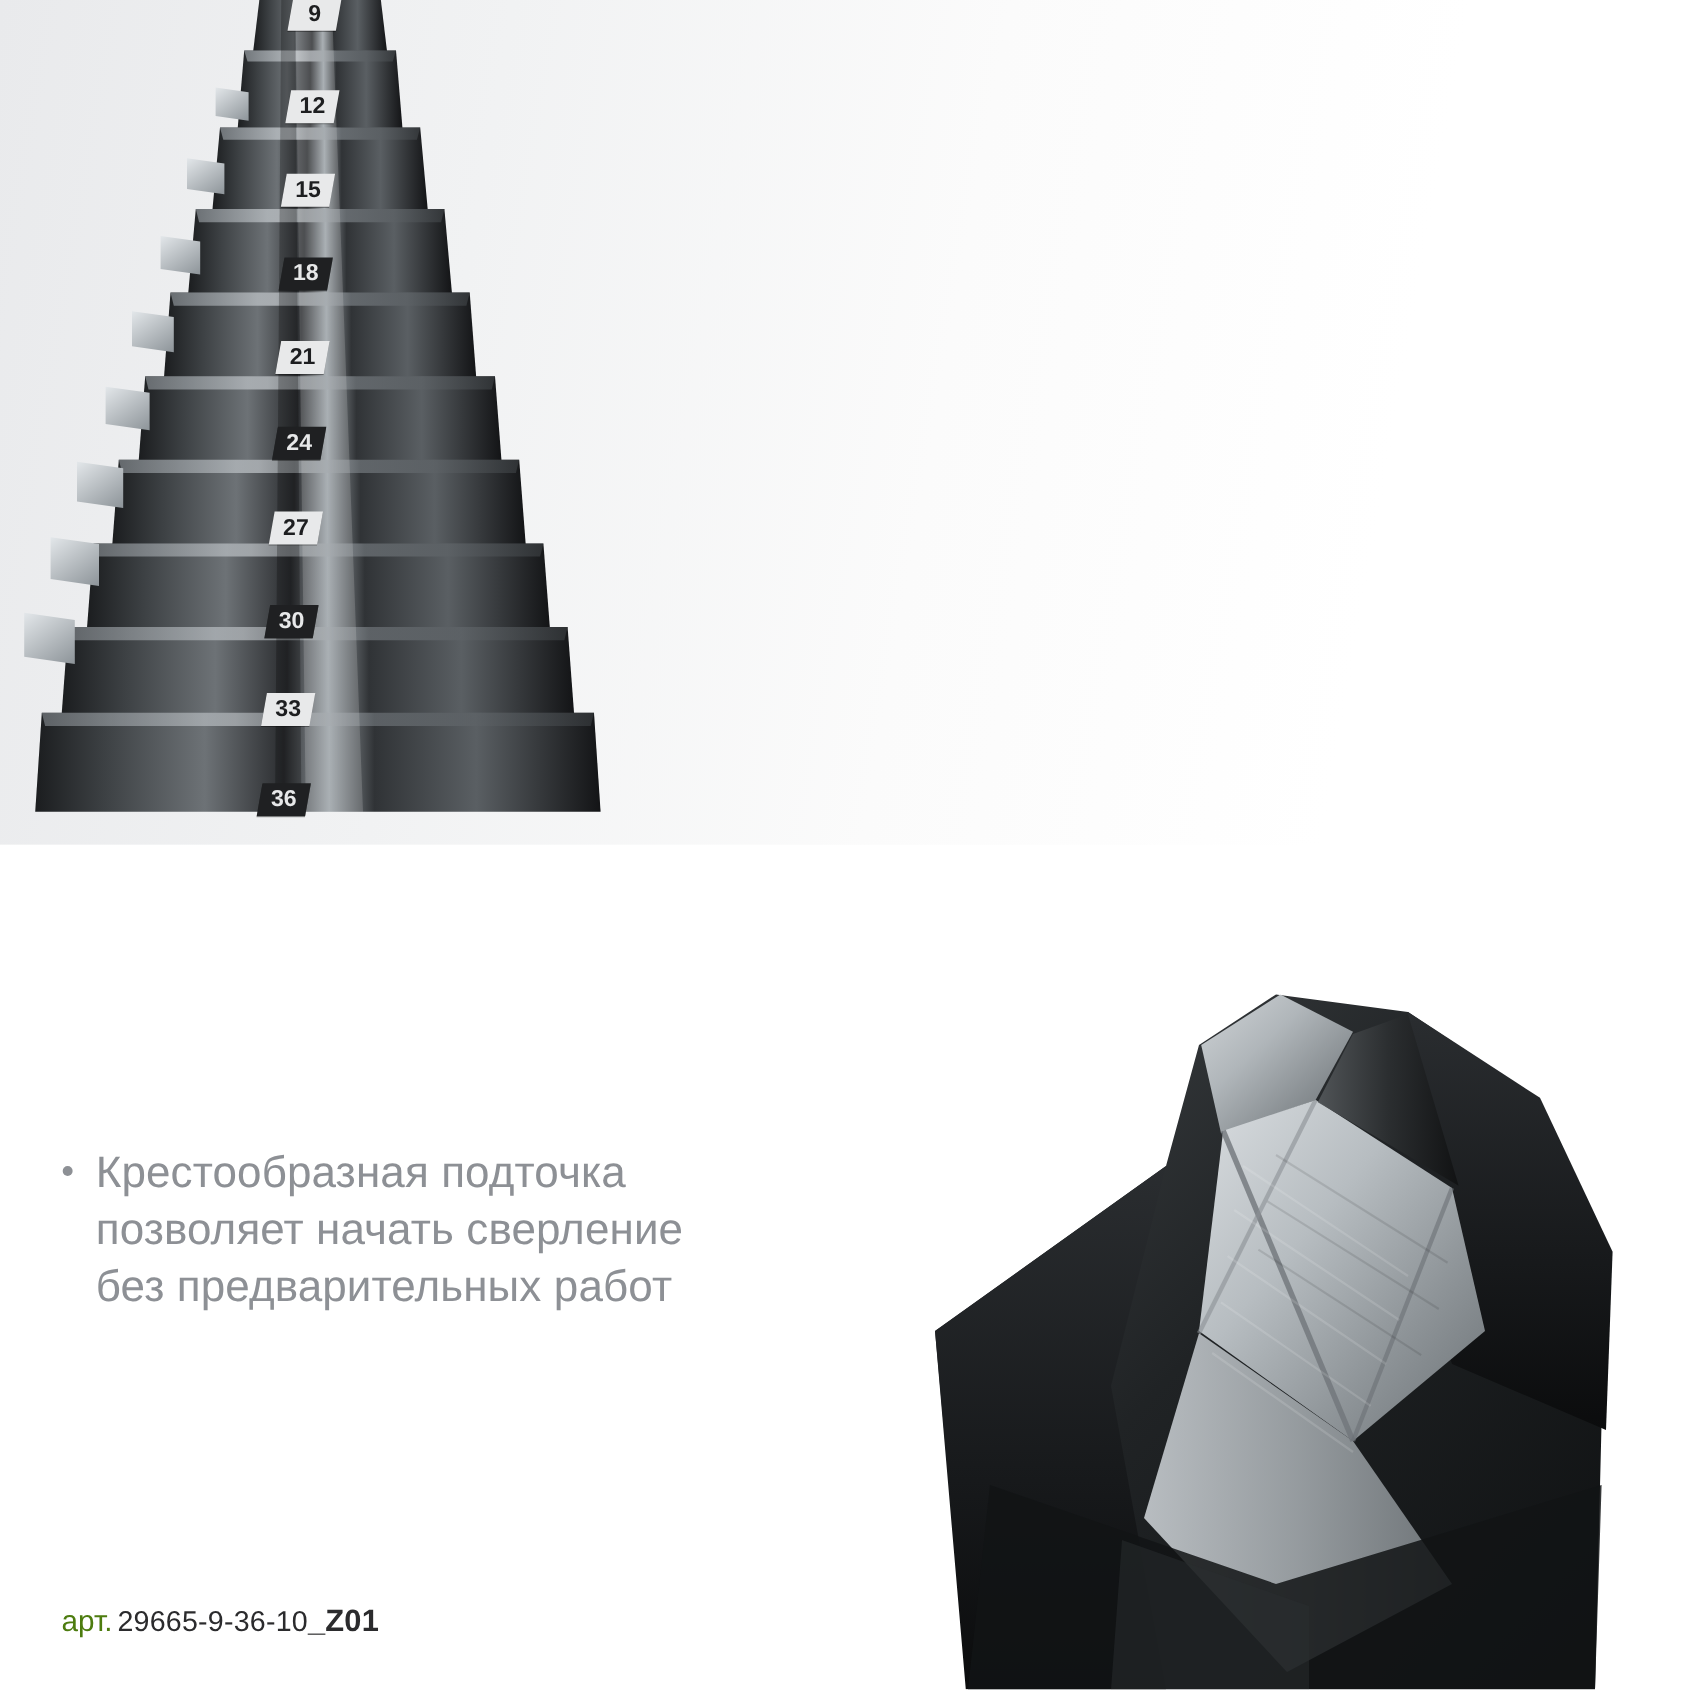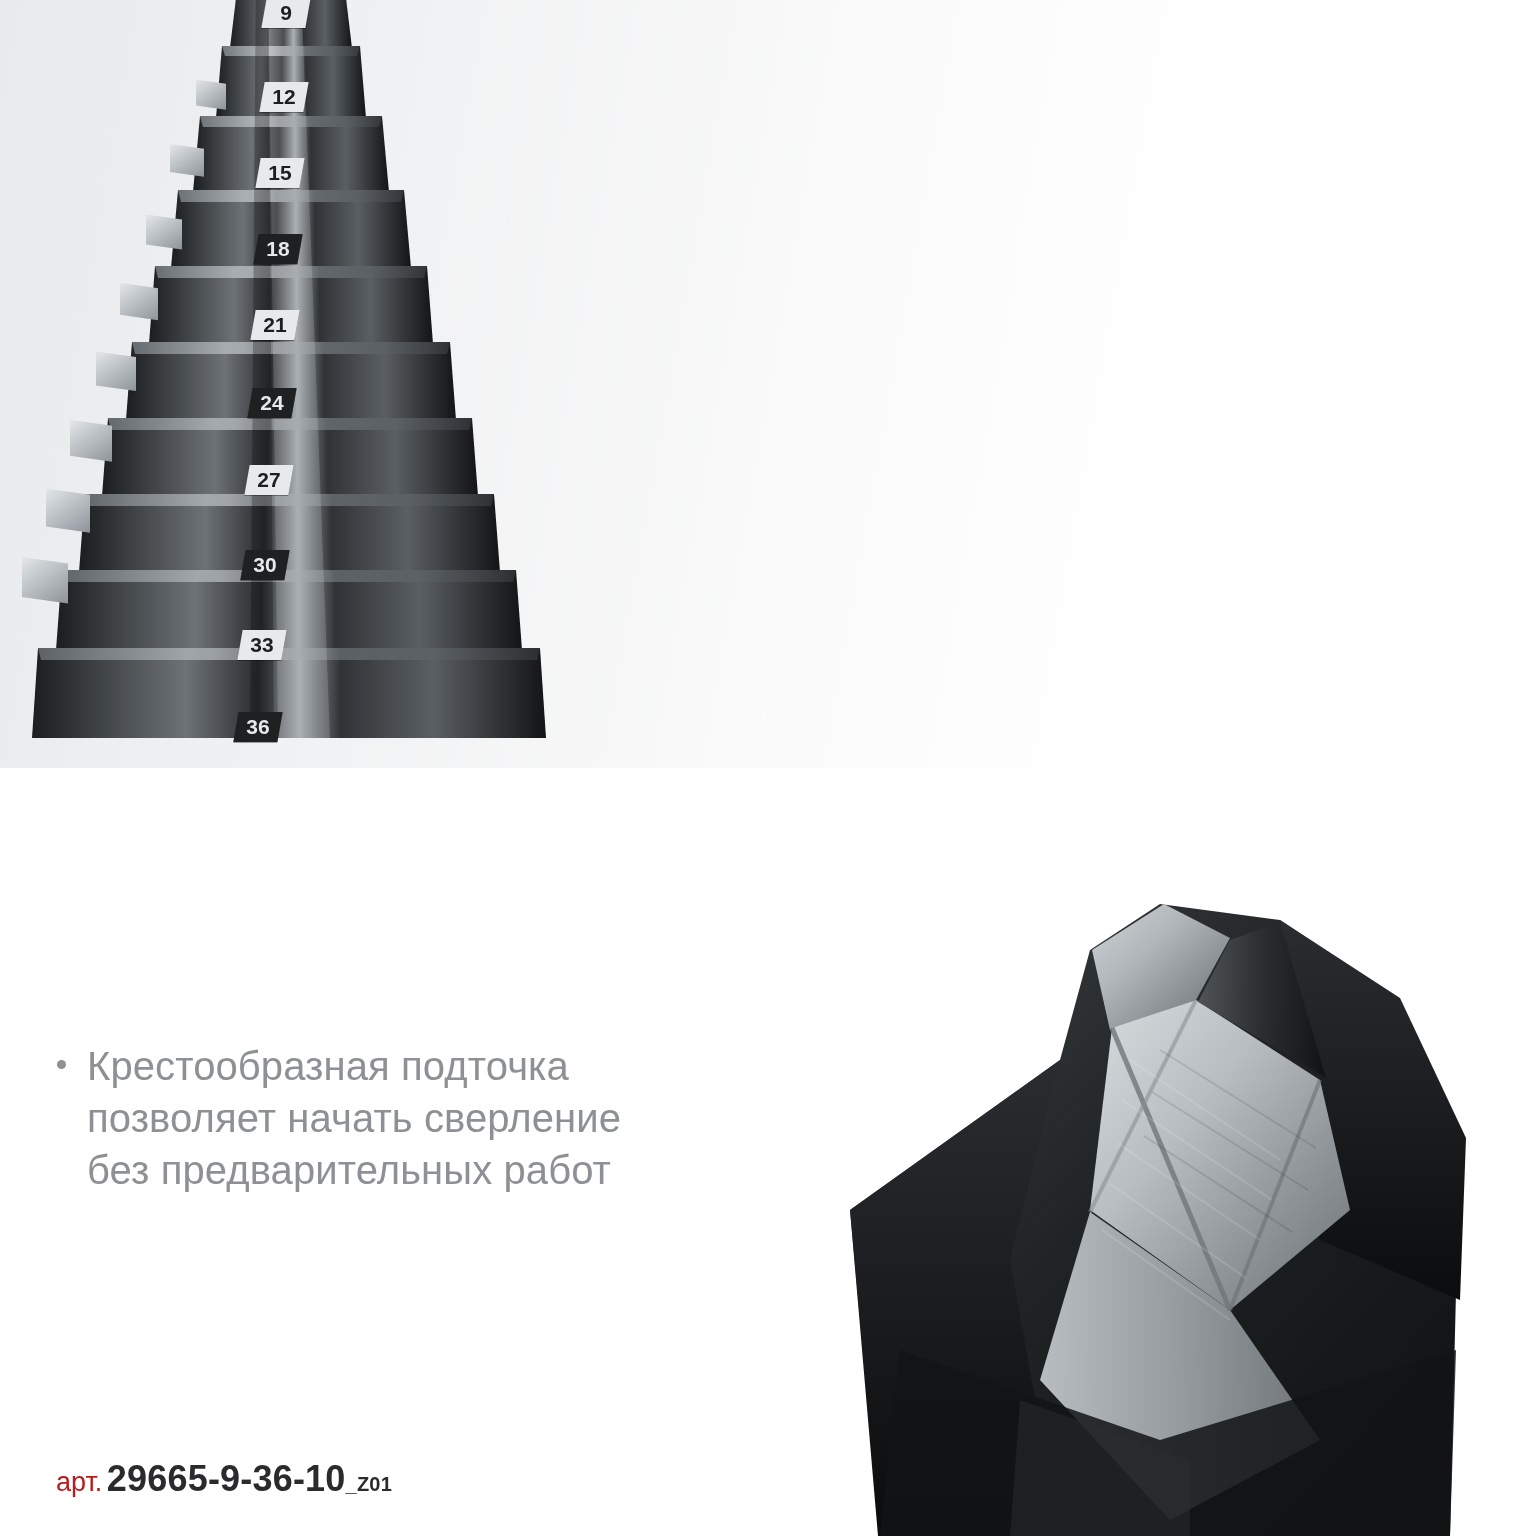--- a/index.html
+++ b/index.html
@@ -82,30 +82,30 @@
   
   .art-code {
     position: absolute;
     left: 56px;
     top: 1458px;
     color: #2b2b2d;
     white-space: nowrap;
   }
   .art-code .art-prefix {
     font-size: 27px;
-    color: #b91c1c;
+    color: #4d7c0f;
   }
   .art-code .art-main {
-    font-size: 36px;
-    font-weight: bold;
+    font-size: 26px;
+    font-weight: normal;
     letter-spacing: 0.2px;
     text-align: center;
   }
   .art-code .art-suffix {
-    font-size: 20px;
+    font-size: 28px;
     font-weight: bold;
     letter-spacing: 0.2px;
   }
 
   
   .drill {
     position: absolute;
     left: 0;
     top: -30px;
     width: 560px;

